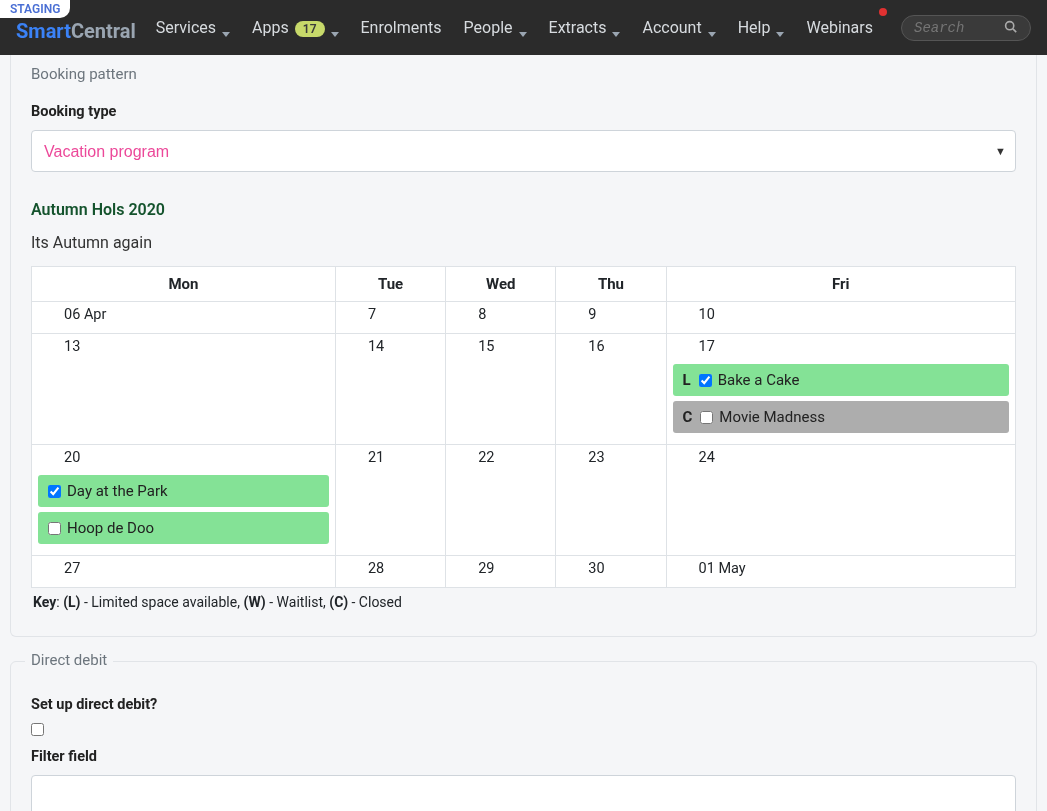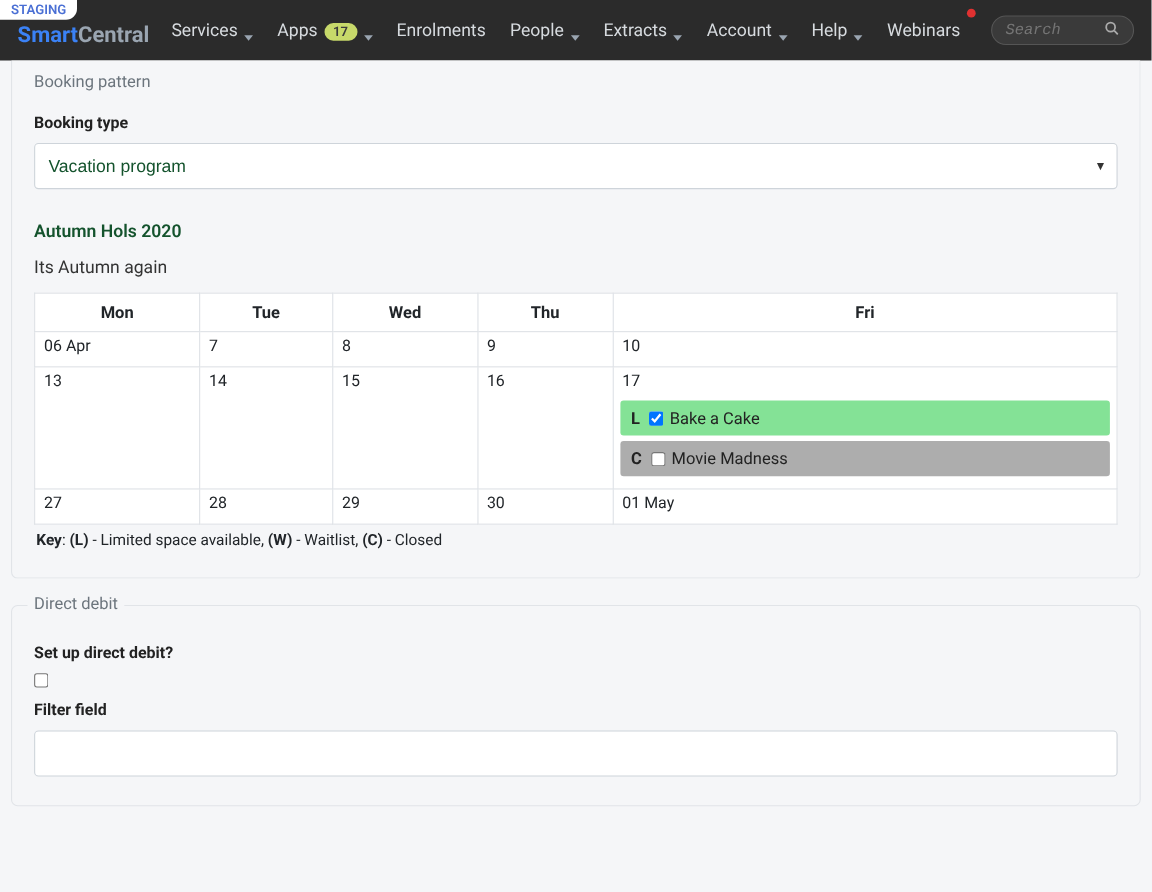--- a/index.html
+++ b/index.html
@@ -125,21 +125,21 @@
     color: #222;
   }
   .select {
     width: 100%;
     height: 42px;
     border: 1px solid #ced4da;
     border-radius: 4px;
     background: white;
     padding: 0 12px;
     font-size: 16px;
-    color: #14532d;
+    color: #ec4899;
     appearance: none;
     position: relative;
   }
   .select-wrap {
     position: relative;
   }
   .select-caret {
     position: absolute;
     right: 10px;
     top: 50%;
@@ -175,21 +175,21 @@
     text-align: center;
     font-size: 15px;
   }
   table.cal td {
     padding: 4px 6px 6px 6px;
     height: 28px;
     font-size: 14.5px;
   }
   td.tall { height: 92px; }
   td.tall2 { height: 98px; }
-  .date-num { padding: 0 0 4px 2px; }
+  .date-num { padding: 0 0 4px 2px; margin-left: 24px; }
   .event {
     border-radius: 3px;
     padding: 7px 10px;
     margin: 5px 0;
     font-size: 15px;
     display: flex;
     align-items: center;
     gap: 6px;
   }
   .event.green { background: #84e296; color: #222; }
@@ -333,20 +333,45 @@
               <span>Bake a Cake</span>
             </div>
             <div class="event grey">
               <span class="flag">C</span>
               <input type="checkbox" style="">
               <span>Movie Madness</span>
             </div>
           </td>
         </tr>
 
+        <tr>
+          <td class="tall2">
+            <div class="date-num">20</div>
+            <div class="event green">
+              <input type="checkbox" checked="" style="">
+              <span>Day at the Park</span>
+            </div>
+            <div class="event green">
+              <input type="checkbox" style="">
+              <span>Hoop de Doo</span>
+            </div>
+          </td>
+          <td class="tall2">
+              <div class="date-num">21</div>
+            </td>
+          <td class="tall2">
+              <div class="date-num">22</div>
+            </td>
+          <td class="tall2">
+              <div class="date-num">23</div>
+            </td>
+          <td class="tall2">
+              <div class="date-num">24</div>
+            </td>
+        </tr>
 
         <tr>
           <td>
               <div class="date-num">27</div>
             </td>
           <td>
               <div class="date-num">28</div>
             </td>
           <td>
               <div class="date-num">29</div>

